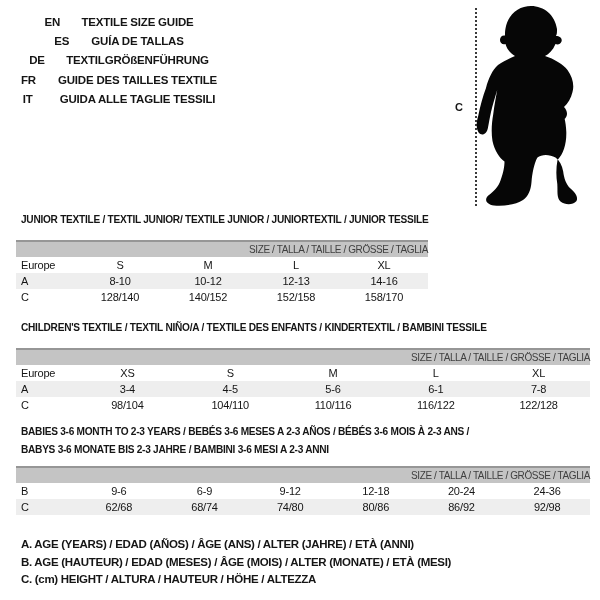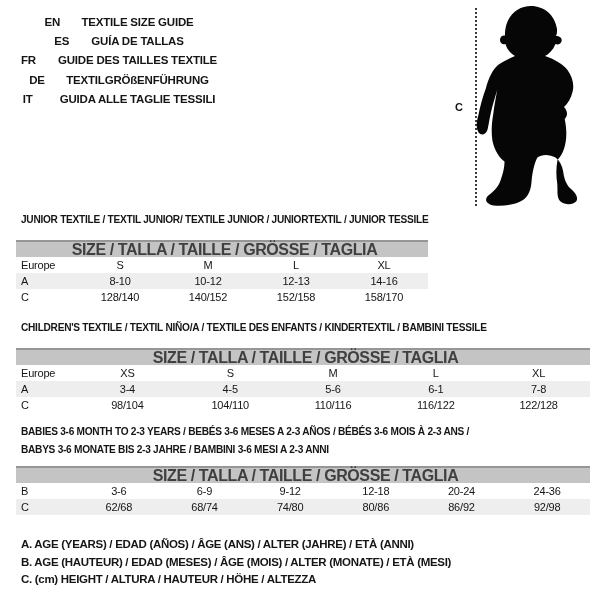--- a/index.html
+++ b/index.html
@@ -24,21 +24,21 @@
   .t2{top:321px;width:574px;}
   .t3{top:425px;width:574px;}
   .t1 .tbl-title{margin-bottom:14px;}
   .t2 .tbl-title{margin-bottom:14px;}
   .t3 .tbl-title{margin-bottom:0;}
   .t3 .tbl-title.second{margin-top:5px;margin-bottom:10px;}
   table.size-table{border-collapse:collapse;table-layout:fixed;width:100%;font-size:11px;}
   col.c-label{width:60px;}
   th.band{
     background:#c4c4c4;border-top:2px solid #969696;
-    font-weight:bold;color:#3f3f3f;text-align:center;font-size:16px;letter-spacing:-0.4px;
+    font-weight:normal;color:#3f3f3f;text-align:right;font-size:10px;letter-spacing:-0.4px;
     height:15px;line-height:15px;padding:0 0 0 5px;
   }
   td{height:16px;line-height:16px;text-align:center;padding:0;letter-spacing:-0.2px;}
   td.lbl{text-align:left;padding-left:5px;}
   tr.shade{background:#eeeeee;}
   
   .notes{position:absolute;left:21px;top:536px;}
   .note-line{font-weight:bold;font-size:11.5px;line-height:17.7px;letter-spacing:-0.3px;white-space:nowrap;}
 </style>
 </head>
@@ -49,26 +49,26 @@
   <div class="lang">
     <div class="lang-row">
       <span class="lang-code">EN</span>
       <span class="lang-label">TEXTILE SIZE GUIDE</span>
     </div>
     <div class="lang-row">
       <span class="lang-code">ES</span>
       <span class="lang-label">GUÍA DE TALLAS</span>
     </div>
     <div class="lang-row">
+      <span class="lang-code">DE</span>
+      <span class="lang-label">TEXTILGRÖßENFÜHRUNG</span>
+    </div>
+    <div class="lang-row">
       <span class="lang-code">FR</span>
       <span class="lang-label">GUIDE DES TAILLES TEXTILE</span>
-    </div>
-    <div class="lang-row">
-      <span class="lang-code">DE</span>
-      <span class="lang-label">TEXTILGRÖßENFÜHRUNG</span>
     </div>
     <div class="lang-row">
       <span class="lang-code">IT</span>
       <span class="lang-label">GUIDA ALLE TAGLIE TESSILI</span>
     </div>
   </div>
 
   <div class="dotline"></div>
   <div class="measure-c">C</div>
   <svg class="figure-svg" viewBox="0 0 122 212" aria-hidden="true">
@@ -217,21 +217,21 @@
           <col>
         </colgroup>
       <thead>
         <tr>
             <th class="band" colspan="7">SIZE / TALLA / TAILLE / GRÖSSE / TAGLIA</th>
           </tr>
       </thead>
       <tbody>
         <tr>
           <td class="lbl">B</td>
-          <td>3-6</td>
+          <td>9-6</td>
           <td>6-9</td>
           <td>9-12</td>
           <td>12-18</td>
           <td>20-24</td>
           <td>24-36</td>
         </tr>
         <tr class="shade">
           <td class="lbl">C</td>
           <td>62/68</td>
           <td>68/74</td>

